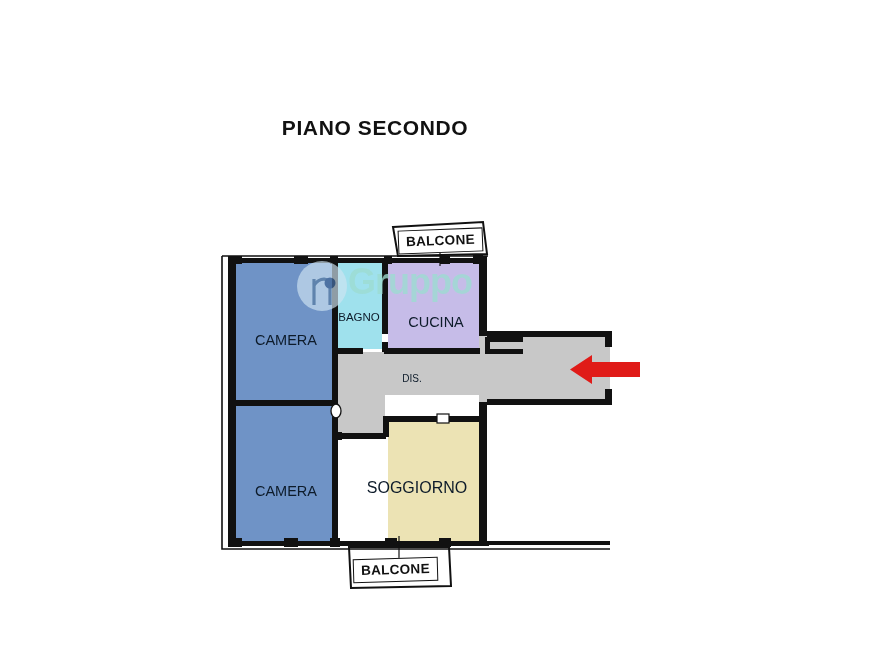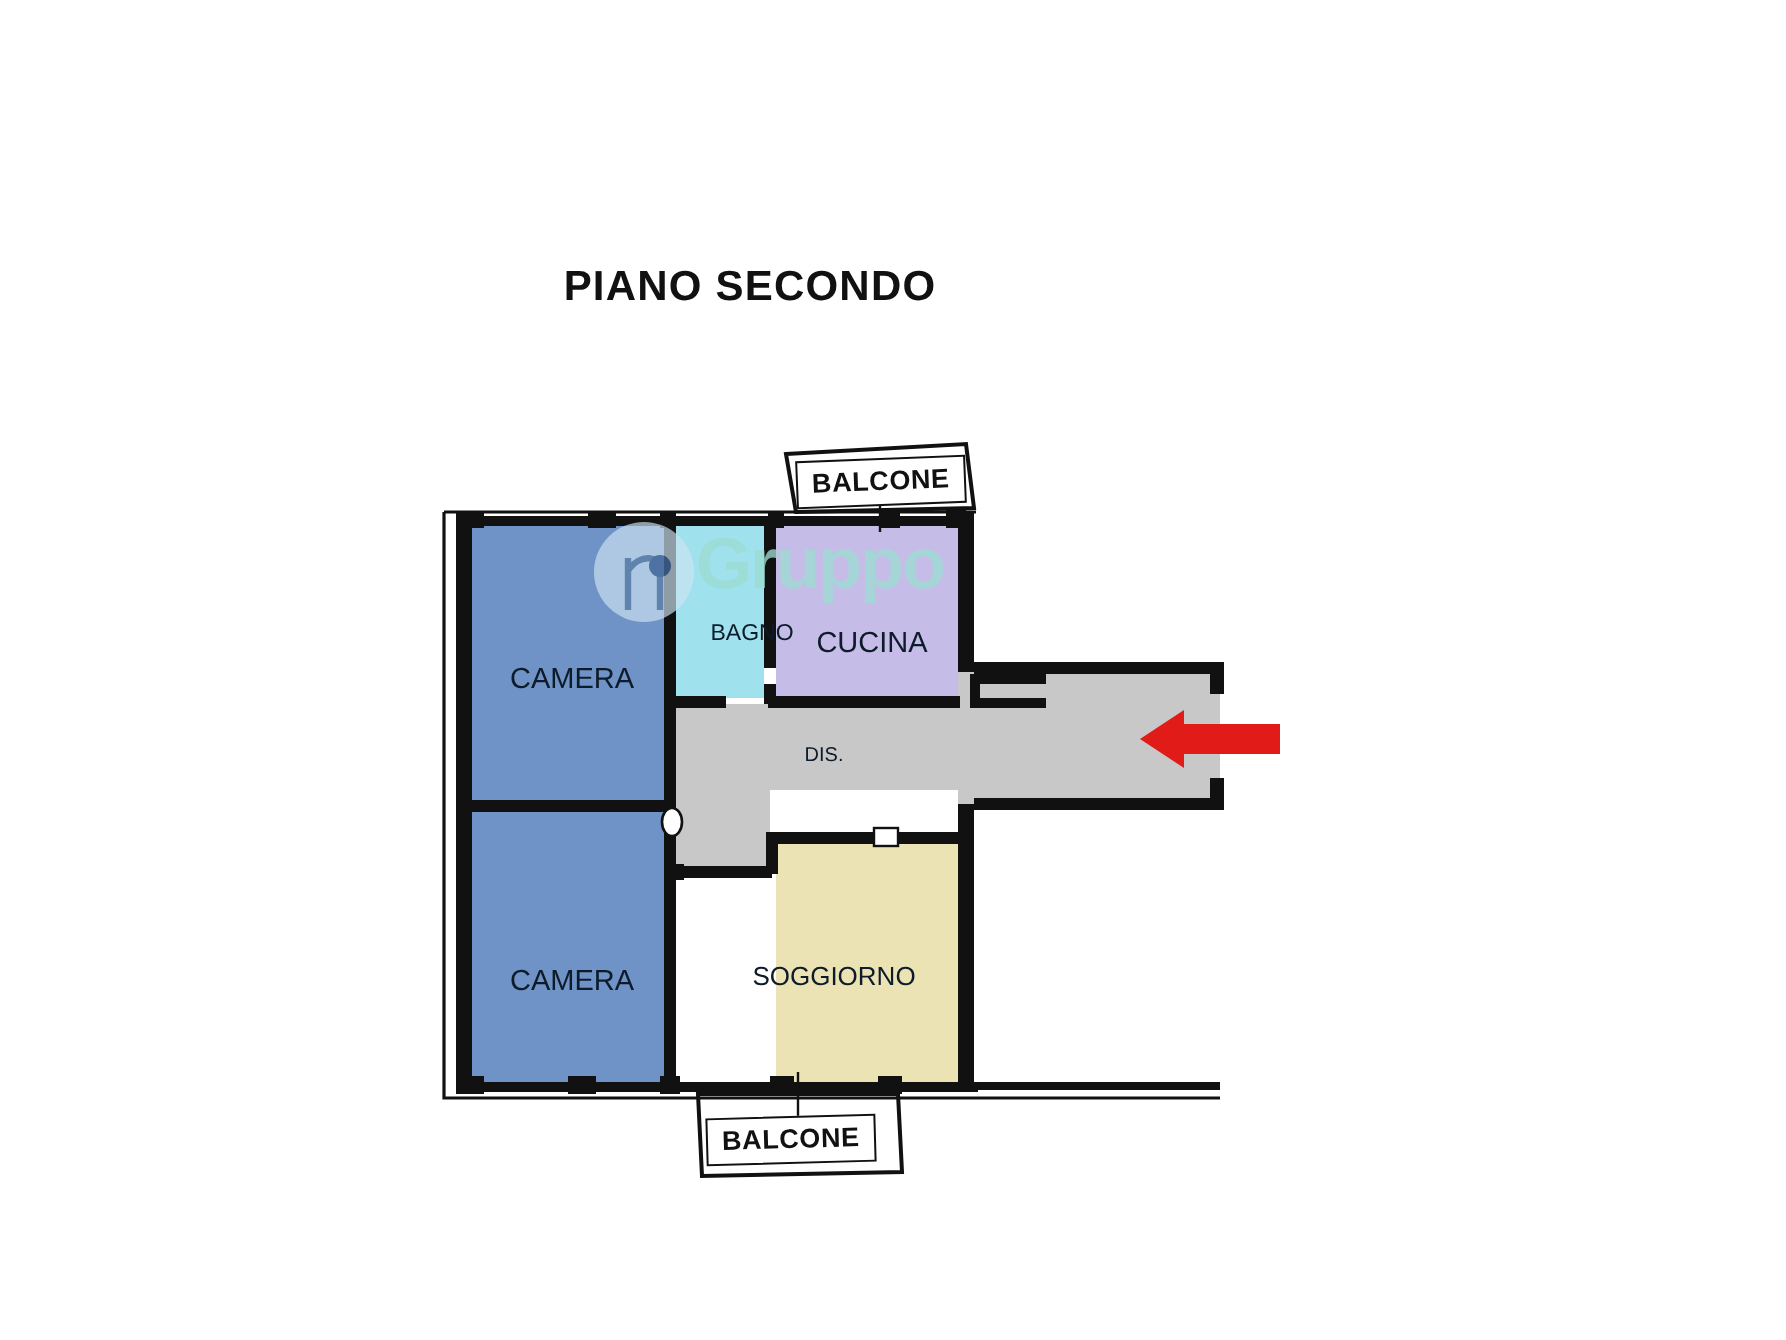--- a/index.html
+++ b/index.html
@@ -11,21 +11,21 @@
     width: 893px;
     height: 670px;
     position: relative;
     overflow: hidden;
     font-family: "Liberation Sans", sans-serif;
   }
 
   #page-title {
     position: absolute;
     left: 0;
-    top: 132px;
+    top: 116px;
     width: 750px;
     text-align: center;
     font-size: 21px;
     font-weight: bold;
     letter-spacing: 0.6px;
     color: #111111;
   }
 
   #plan-canvas {
     position: absolute;
@@ -38,24 +38,24 @@
   .room-label {
     position: absolute;
     color: #0d1b2a;
     font-family: "Liberation Sans", sans-serif;
     white-space: nowrap;
     transform: translate(-50%, -50%);
     pointer-events: none;
   }
   .label-camera-top { left: 286px; top: 340px; font-size: 14.5px; }
   .label-camera-bot { left: 286px; top: 491px; font-size: 14.5px; }
-  .label-bagno      { left: 376px; top: 317px; font-size: 11.5px; }
+  .label-bagno      { left: 359px; top: 317px; font-size: 11.5px; }
   .label-cucina     { left: 436px; top: 322px; font-size: 14.5px; text-align: center; }
   .label-dis        { left: 412px; top: 378px; font-size: 10px; }
-  .label-soggiorno  { left: 417px; top: 488px; font-size: 13px; }
+  .label-soggiorno  { left: 417px; top: 488px; font-size: 16px; }
 
   .balcone-tag {
     position: absolute;
     background: #ffffff;
     border: 1.6px solid #111111;
     color: #111111;
     font-size: 13.5px;
     font-weight: bold;
     letter-spacing: 0.3px;
     padding: 3px 7px 4px 7px;

